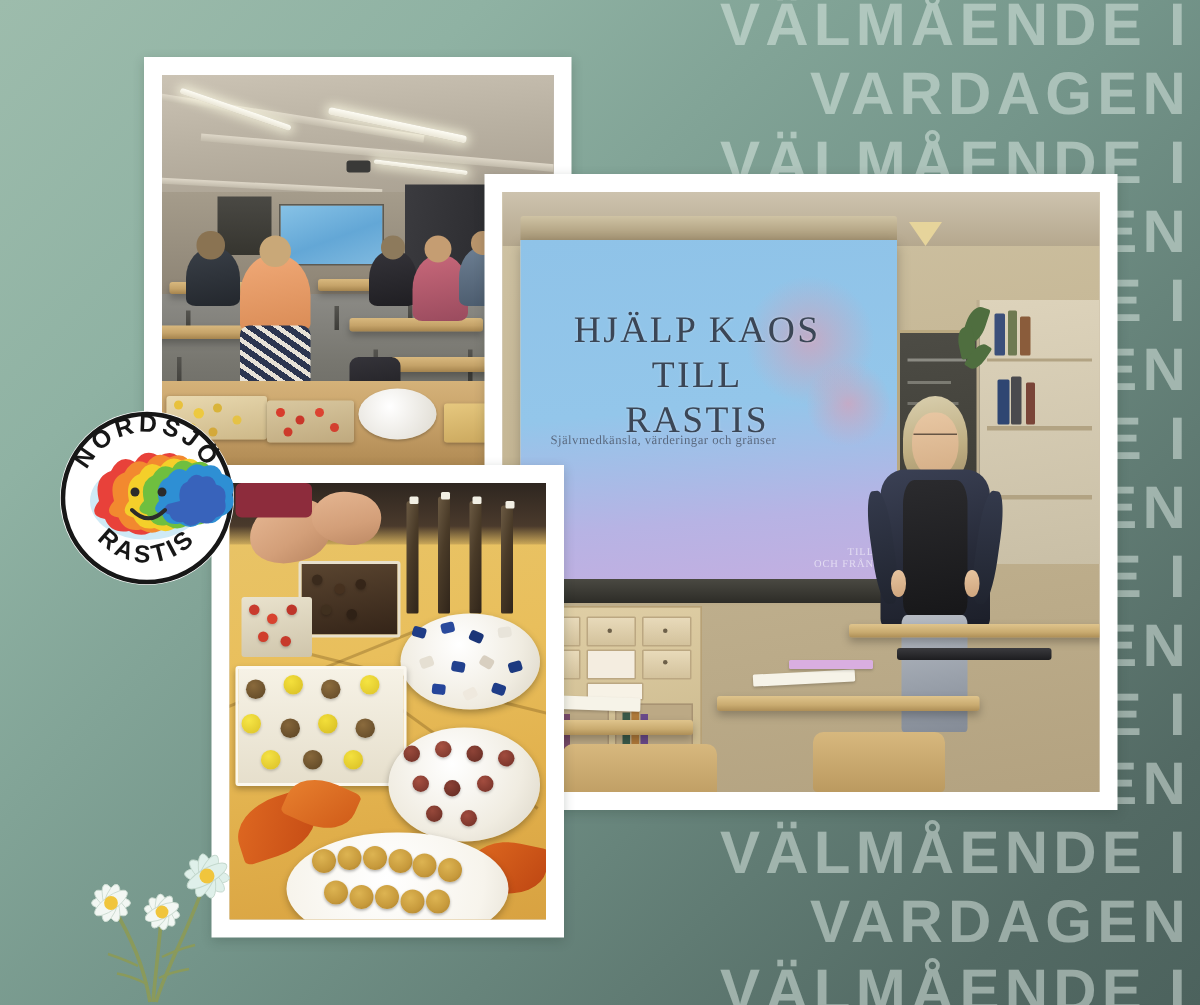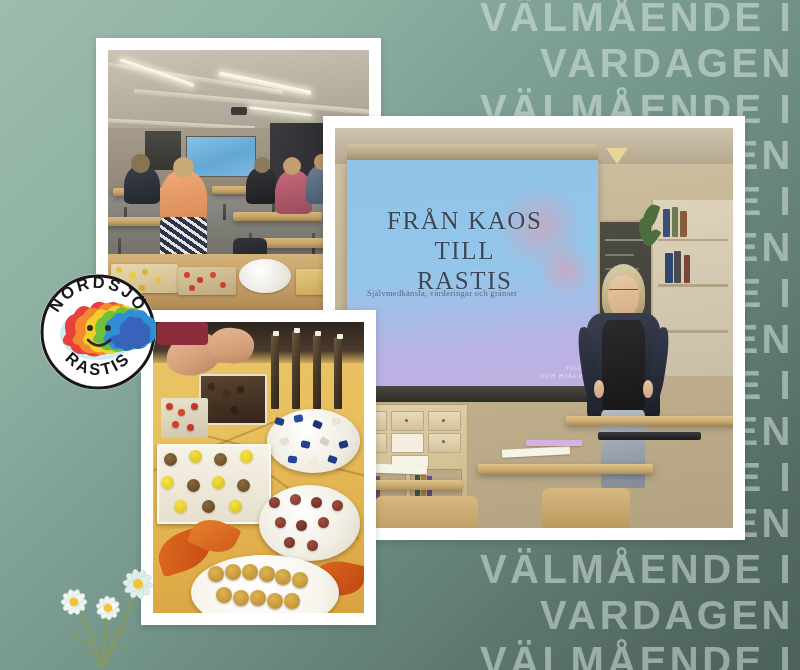--- a/index.html
+++ b/index.html
@@ -452,27 +452,27 @@
         <div class="sp-ceiling"></div>
         <div class="sp-lamp" style="left:57%;top:6%;"></div>
         <div class="sp-lamp" style="left:68%;top:5%;"></div>
 
         <div class="sp-screen-rollbar"></div>
         <div class="sp-screen-frame">
           <div class="sp-screen">
             <div class="slide-blossom" style="right:6%;top:10%;width:34%;height:38%;"></div>
             <div class="slide-blossom" style="right:2%;top:34%;width:22%;height:26%;"></div>
             <div class="slide-title">
-              <div>FRÅN KAOS TILL</div>
+              <div>HJÄLP KAOS TILL</div>
               <div>RASTIS</div>
             </div>
             <div class="slide-sub">Självmedkänsla, värderingar och gränser</div>
             <div class="slide-logo">
               <div>TILL</div>
-              <div>OCH HJÄLP</div>
+              <div>OCH FRÅN</div>
             </div>
           </div>
         </div>
         <div class="sp-screen-bottombar"></div>
 
         <div class="sp-blackboard">
           <div style="position:absolute;left:10%;top:12%;width:70%;height:2px;background:rgba(220,220,210,0.45);"></div>
           <div style="position:absolute;left:10%;top:22%;width:52%;height:2px;background:rgba(220,220,210,0.35);"></div>
           <div style="position:absolute;left:10%;top:32%;width:60%;height:2px;background:rgba(220,220,210,0.3);"></div>
         </div>

